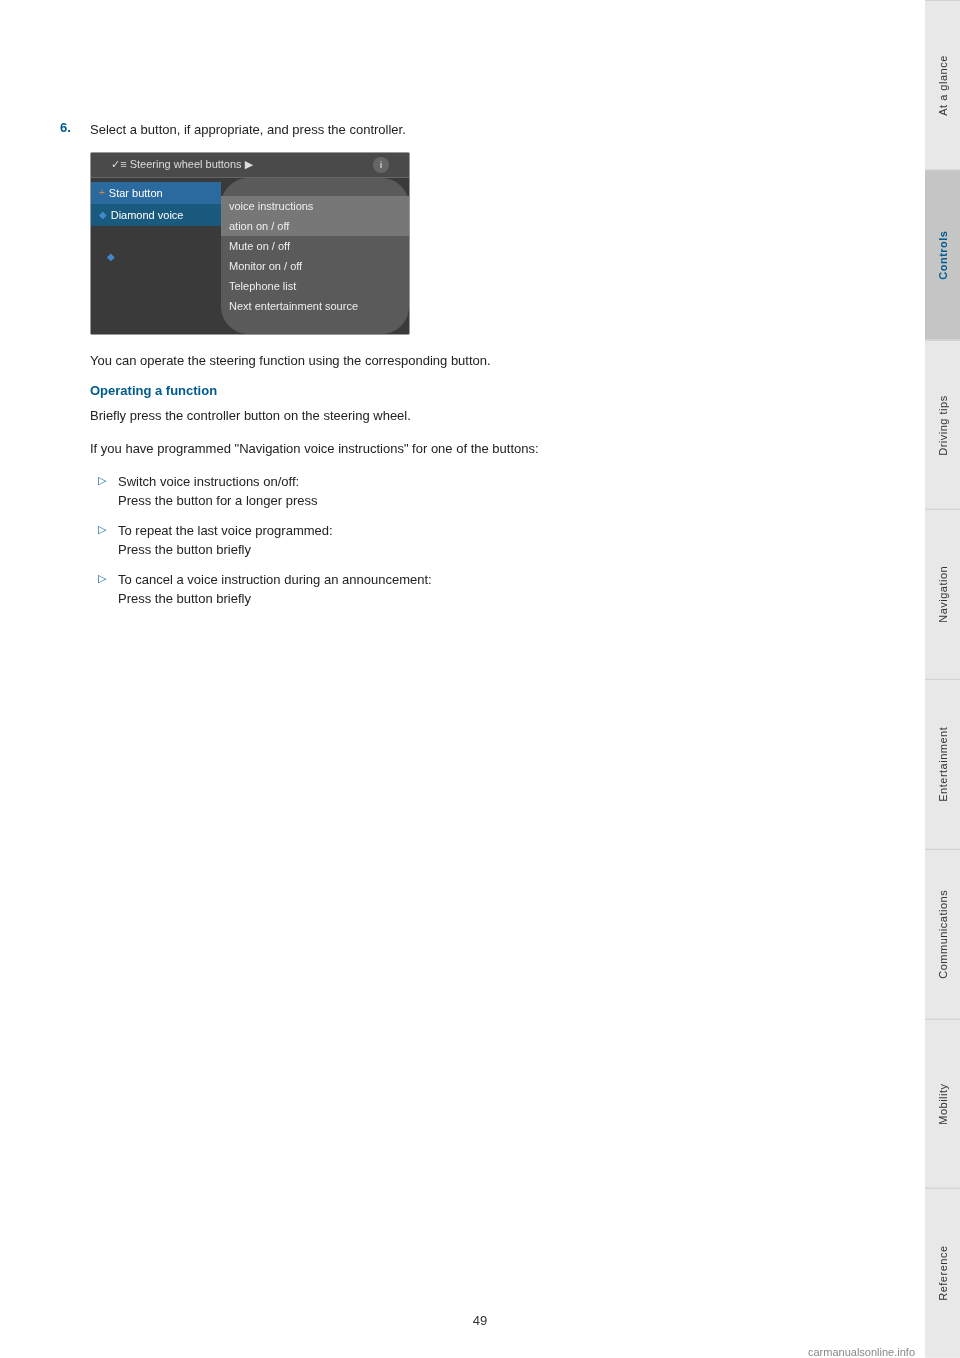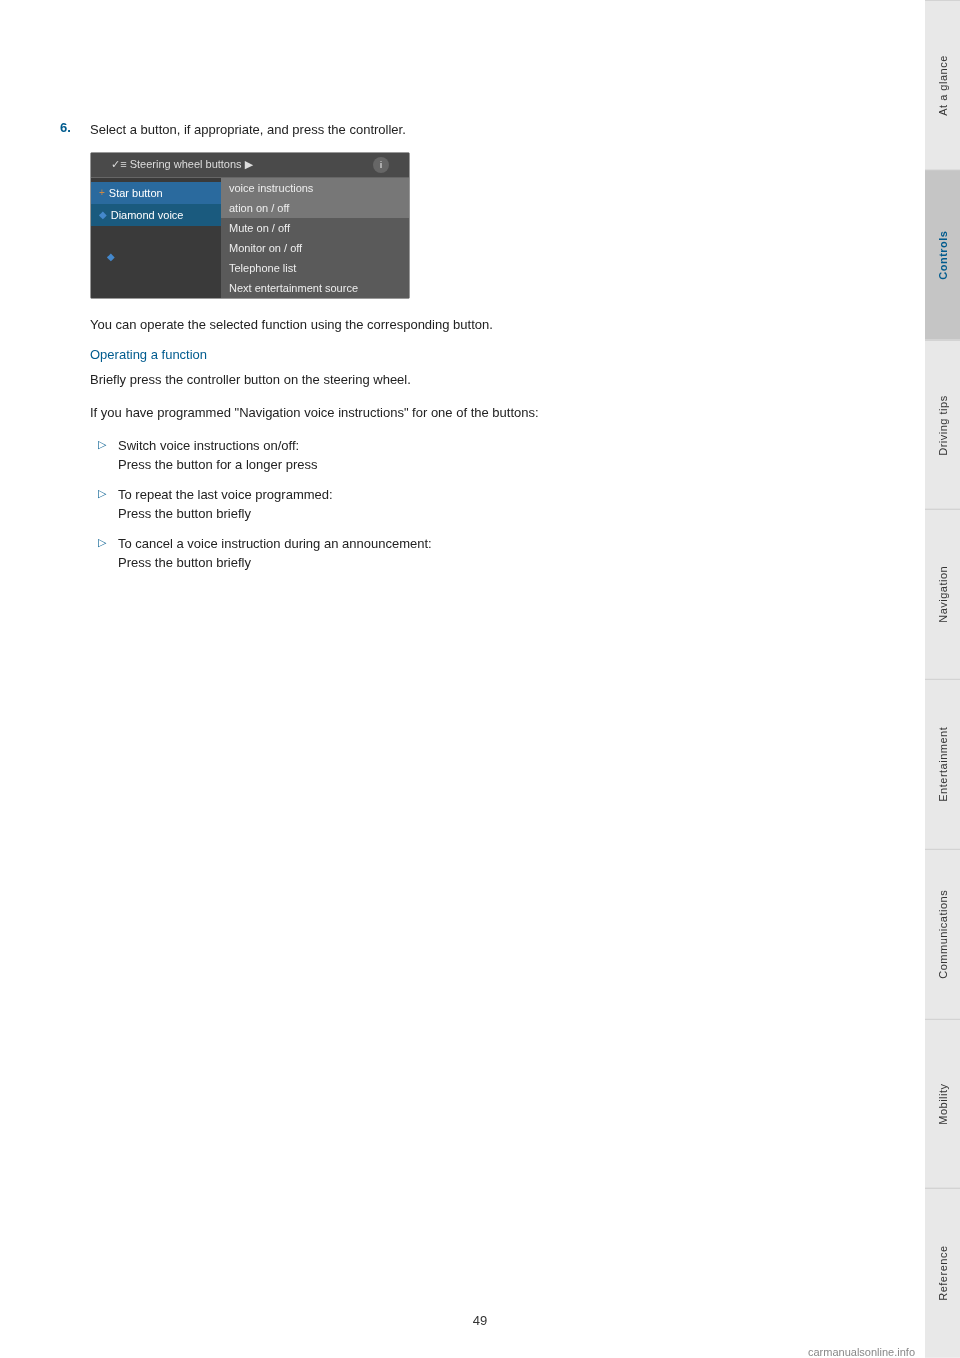--- a/index.html
+++ b/index.html
@@ -94,21 +94,22 @@
     }
 
     .ui-sidebar-item.alt-highlight {
       background: #1a5a7e;
       color: #fff;
     }
 
     .ui-menu {
       flex: 1;
       background: #5a5a5a;
-      padding: 0 0;
+      padding: 18px 0;
+      border-radius: 27px;
     }
 
     .ui-menu-item {
       padding: 4px 8px;
       font-size: 11px;
       color: #eee;
       cursor: pointer;
     }
 
     .ui-menu-item.selected {
@@ -133,21 +134,21 @@
     .para-text {
       font-size: 13px;
       line-height: 1.6;
       margin-bottom: 12px;
       color: #222;
     }
 
     .section-heading {
       color: #005b8e;
       font-size: 13px;
-      font-weight: normal;
+      font-weight: bold;
       margin-bottom: 8px;
       margin-top: 4px;
     }
 
     .bullet-list {
       margin-left: 8px;
       margin-bottom: 8px;
     }
 
     .bullet-item {
@@ -271,21 +272,21 @@
             <div class="ui-menu-item selected">voice instructions</div>
             <div class="ui-menu-item selected">ation on / off</div>
             <div class="ui-menu-item">Mute on / off</div>
             <div class="ui-menu-item">Monitor on / off</div>
             <div class="ui-menu-item">Telephone list</div>
             <div class="ui-menu-item">Next entertainment source</div>
           </div>
         </div>
       </div>
 
-      <div class="para-text">You can operate the selected function using the corresponding button.</div>
+      <div class="para-text">You can operate the steering function using the corresponding button.</div>
 
       <div class="section-heading">Operating a function</div>
 
       <div class="para-text">Briefly press the controller button on the steering wheel.</div>
 
       <div class="para-text">If you have programmed "Navigation voice instructions" for one of the buttons:</div>
 
       <div class="bullet-list">
 
         <div class="bullet-item">

